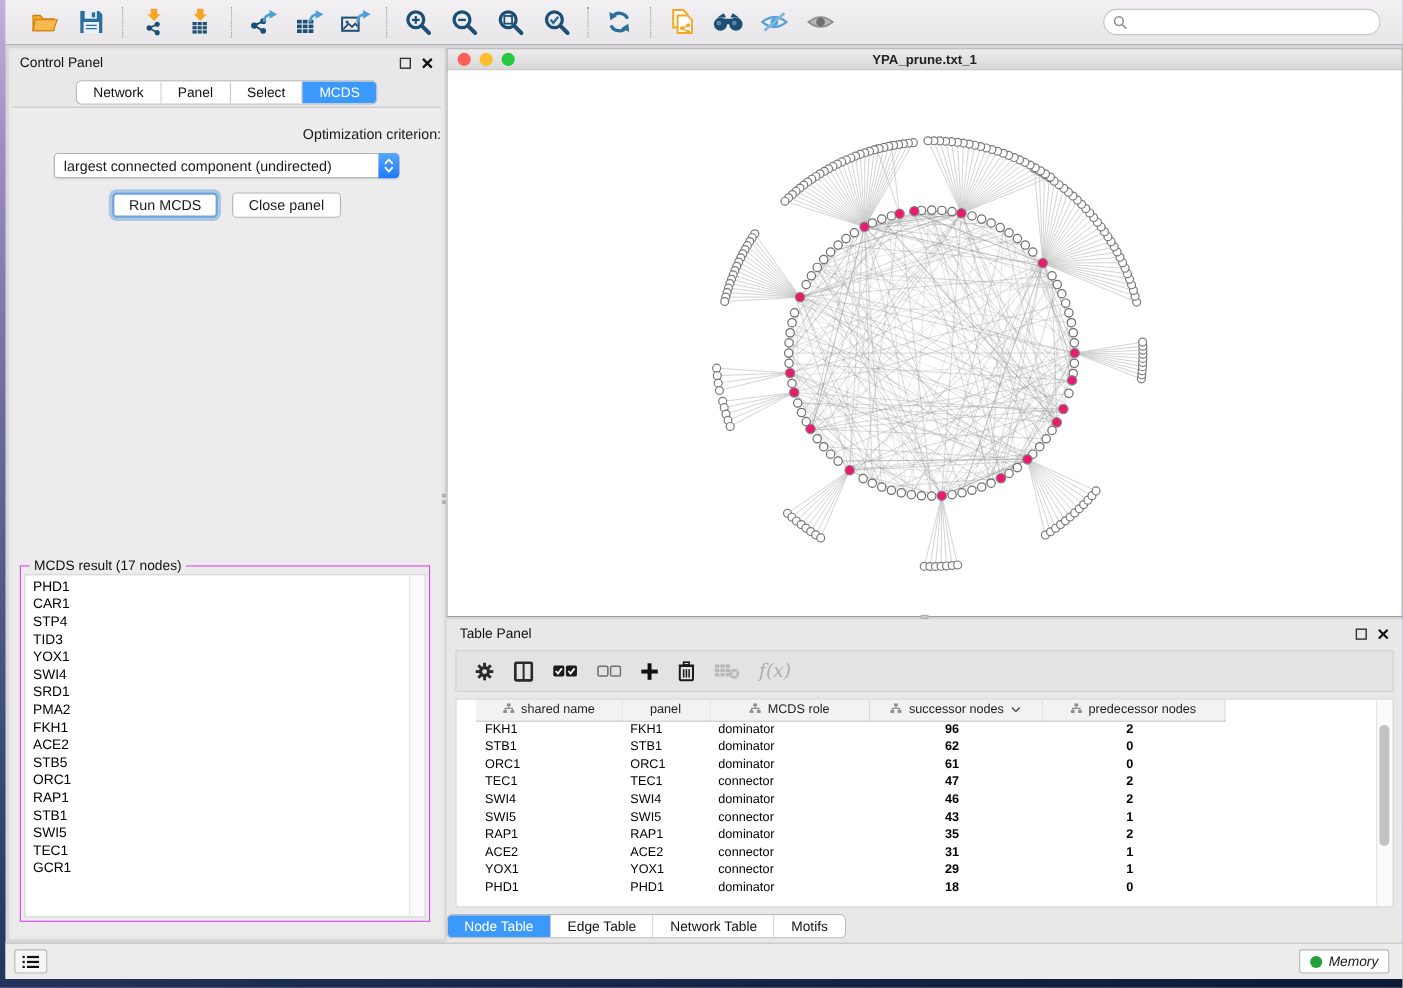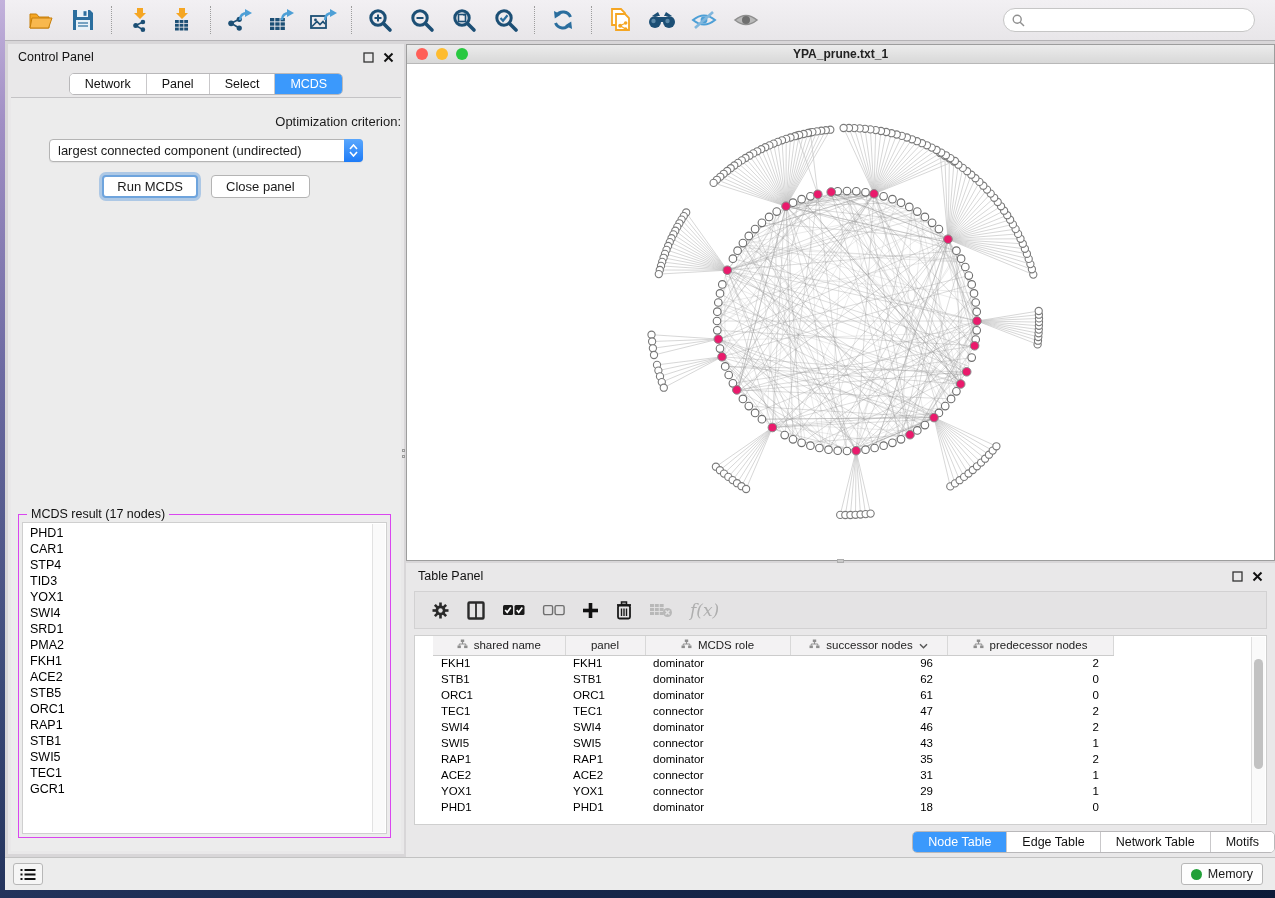--- a/index.html
+++ b/index.html
@@ -73,34 +73,34 @@
   .tp-toolbar { position:absolute; left:8px; right:8px; top:28px; height:38px; background:#e4e3e4;
     border:1px solid #d2d1d2; display:flex; align-items:center; gap:17px; padding:0 16px; }
   .tp-toolbar .ticon { display:flex; align-items:center; justify-content:center; }
   .fx { font-family:"DejaVu Serif", serif; font-style:italic; font-size:17px; color:#aeaeae; }
   .tbl-wrap { position:absolute; left:8px; right:8px; top:72px; bottom:32px; background:#fff; border:1px solid #cfcfcf; overflow:hidden; }
   table.node-table { border-collapse:collapse; table-layout:fixed; margin-left:18px; }
   table.node-table th { height:19px; background:#f3f2f3; border-right:1px solid #d8d8d8; border-bottom:1px solid #cccccc;
     font-weight:400; font-size:11.5px; color:#222; text-align:center; position:relative; white-space:nowrap; overflow:hidden; }
   table.node-table th .hwrap { display:flex; align-items:center; justify-content:center; gap:6px; padding:0 4px; }
   table.node-table td { height:16px; font-size:11.5px; color:#000; padding:0 8px; white-space:nowrap; overflow:hidden; }
-  table.node-table td.num { text-align:right; padding-right:14px; }
+  table.node-table td.num { text-align:center; padding-right:14px;font-weight:bold; }
   .tbl-scroll { position:absolute; top:1px; bottom:1px; right:1px; width:14px; background:#fafafa; border-left:1px solid #e0e0e0; }
   .tbl-thumb { position:absolute; left:2px; right:2px; top:22px; height:110px; background:#c2c2c2; border-radius:6px; }
-  .tp-tabs { position:absolute; left:0; right:0; bottom:4px; display:flex; justify-content:flex-end; }
+  .tp-tabs { position:absolute; left:0; right:0; bottom:4px; display:flex; justify-content:flex-start; }
   .tp-header { height:26px; display:flex; align-items:center; padding:0 12px;gap:12px; }
   .tp-header .win-icons { margin-left:auto; display:flex; gap:9px; align-items:center; }
 
   
   .status-bar { position:absolute; left:0; right:0; bottom:0; height:33px; background:#ececec; border-top:1px solid #c2c2c2;
     display:flex; align-items:center; padding:0 8px; }
   .list-btn { width:30px; height:22px; border:1px solid #b7b7b7; background:#f6f6f6; border-radius:3px;
     display:flex; align-items:center; justify-content:center; }
   .mem-btn { margin-left:auto; margin-right:4px; height:22px; border:1px solid #b7b7b7; background:#fdfdfd; border-radius:3px;
-    display:flex; align-items:center; gap:6px; padding:0 9px; font-size:12.5px; }
+    display:flex; align-items:center; gap:6px; padding:0 9px; font-size:12.5px;font-style:italic; }
   .mem-dot { width:11px; height:11px; border-radius:50%; }
 </style>
 </head>
 <body>
 
 <div class="app">
 
   <div class="toolbar">
     <div id="tb-groups" style="display:flex;align-items:center;">
         <div class="tb-group">

